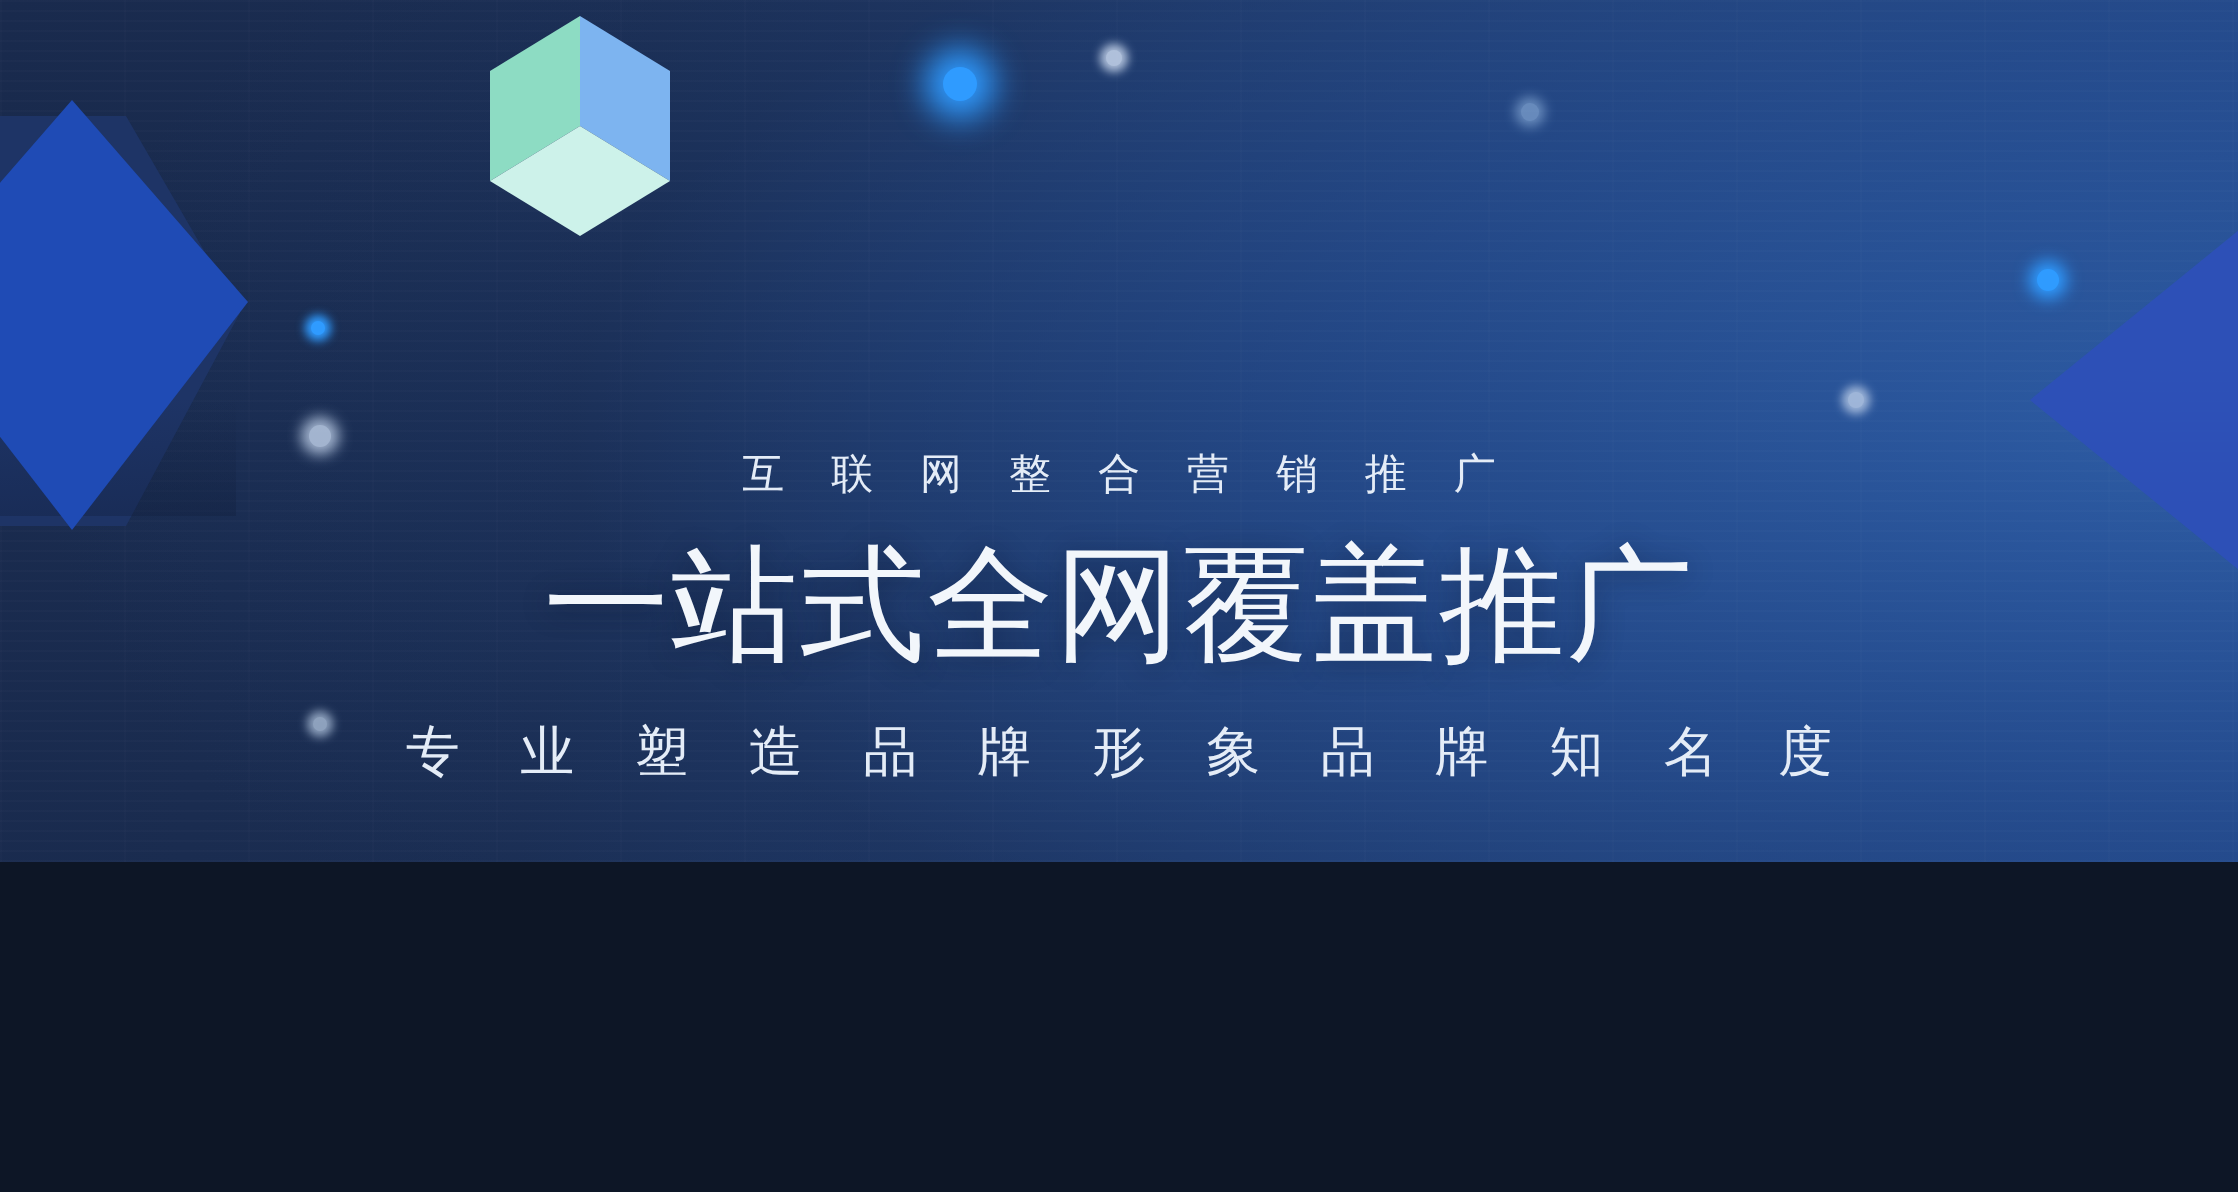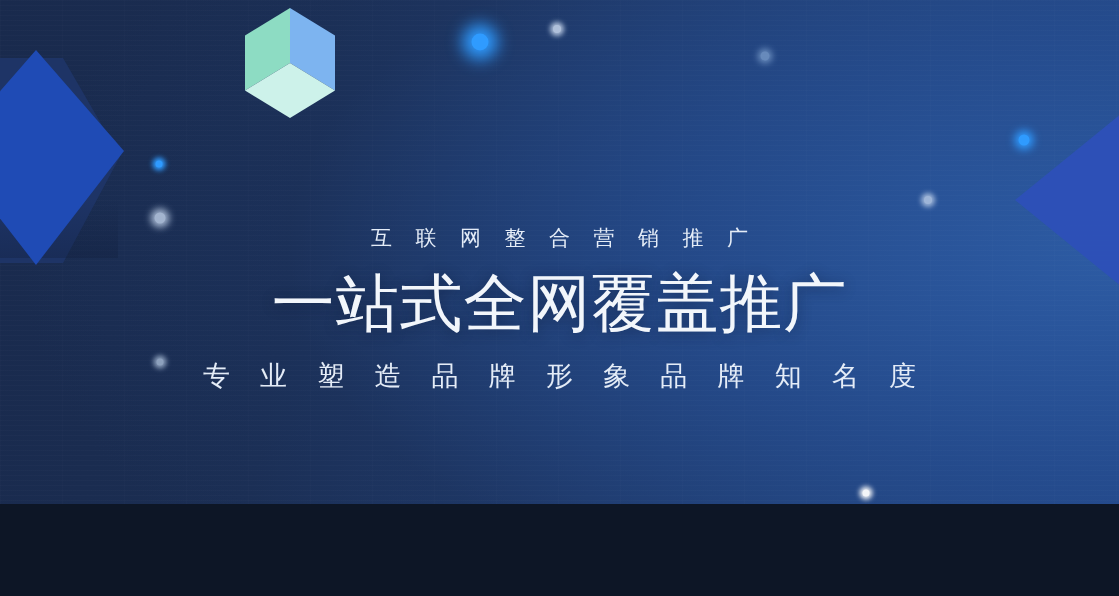--- a/index.html
+++ b/index.html
@@ -4,21 +4,21 @@
 <title>Banner</title>
 <style>
   html, body {
     margin: 0;
     padding: 0;
     background: #0d1626;
   }
   #stage {
     position: relative;
     width: 1119px;
-    height: 504px;
+    height: 431px;
     overflow: hidden;
     font-family: "Liberation Sans", "DejaVu Sans", sans-serif;
     background:
       radial-gradient(120% 130% at 100% 50%, rgba(45,92,165,0.95) 0%, rgba(37,76,143,0.75) 34%, rgba(28,53,100,0.35) 62%, rgba(25,42,77,0.0) 82%),
       linear-gradient(100deg, #192a4d 0%, #1b2e53 28%, #203b6c 56%, #24467f 78%, #254c8f 100%);
   }
 
   
   .scanlines {
     position: absolute;

